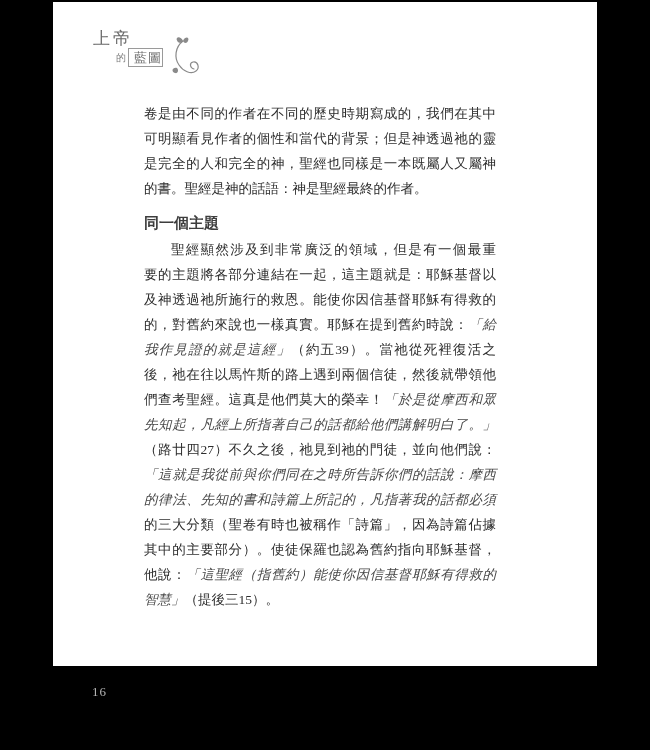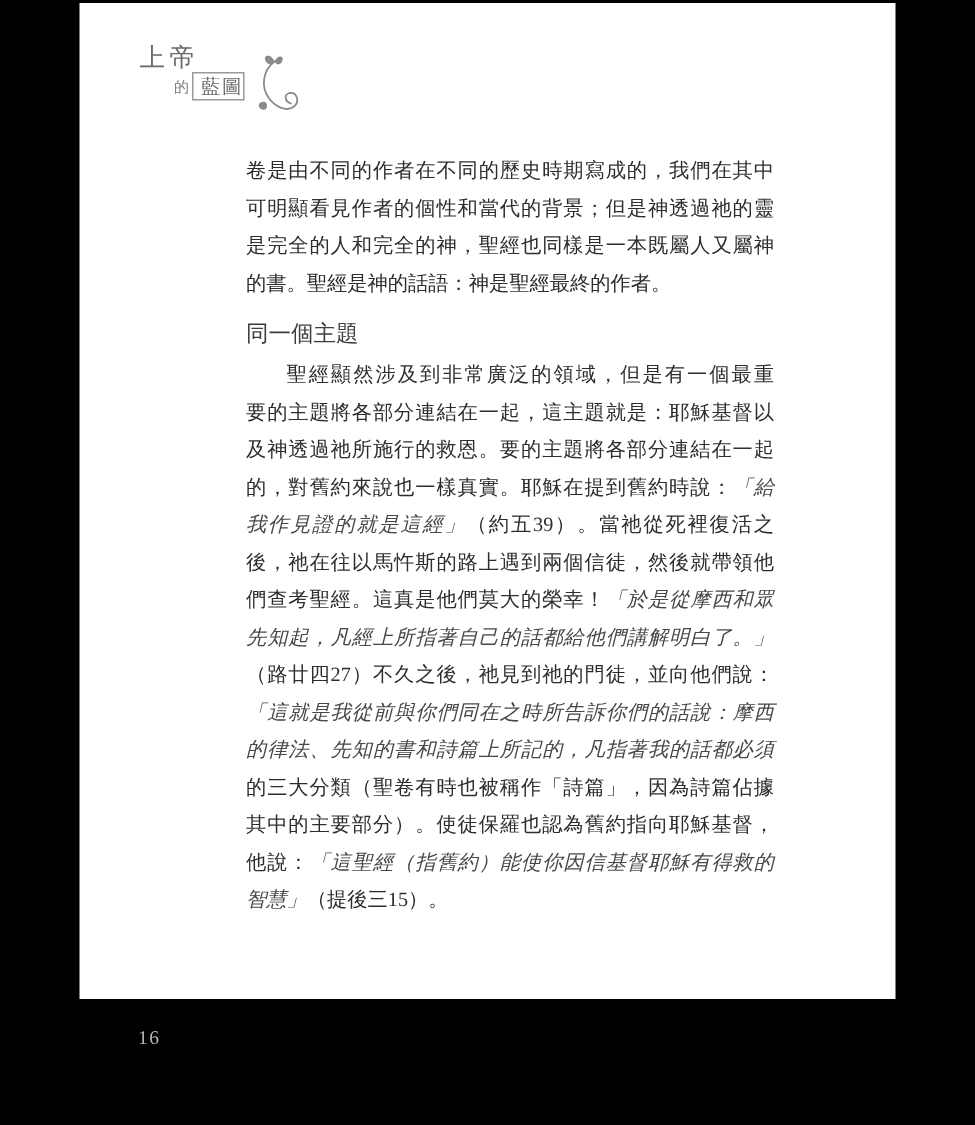--- a/index.html
+++ b/index.html
@@ -28,35 +28,35 @@
   .logo-box {
     position:absolute; left:35px; top:24px;
     width:33px; height:17px;
     border:1px solid #9a9a9a;
     font-size:13px; line-height:17px; text-align:right;
     color:#6a6a6a; letter-spacing:1px;
   }
   .logo-flourish { position:absolute; left:74px; top:10px; }
   
   .textcol {
-    position:absolute; left:111px; top:99px; width:352px;
+    position:absolute; left:91px; top:99px; width:352px;
     color:#2d2d2d; font-size:13.5px;
   }
   .tline {
     height:25px; line-height:25px;
     text-align:justify; text-align-last:justify;
     text-justify:inter-character;
     white-space:nowrap;
   }
   .tline.nojust { text-align-last:left; }
   .tline.indent { padding-left:27px; }
   .kai { font-style:italic; font-weight:300; color:#474747; }
   .heading {
     font-family:"Liberation Sans","DejaVu Sans",sans-serif;
-    font-size:15px; font-weight:400; color:#3d3d3d;
+    font-size:15px; font-weight:700; color:#3d3d3d;
     line-height:20px; margin:12px 0 4px 0;
   }
   .pagenum {
     position:absolute; left:39px; top:682px;
     font-size:13px; color:#b5b5b5; letter-spacing:1px;
   }
 </style>
 </head>
 <body>
 
@@ -80,21 +80,21 @@
     <div>
         <div class="tline"><span>卷是由不同的作者在不同的歷史時期寫成的，我們在其中</span></div>
         <div class="tline"><span>可明顯看見作者的個性和當代的背景；但是神透過祂的靈</span></div>
         <div class="tline"><span>是完全的人和完全的神，聖經也同樣是一本既屬人又屬神</span></div>
         <div class="tline nojust"><span>的書。聖經是神的話語：神是聖經最終的作者。</span></div>
       </div>
     <h2 class="heading">同一個主題</h2>
     <div>
         <div class="tline indent"><span>聖經顯然涉及到非常廣泛的領域，但是有一個最重</span></div>
         <div class="tline"><span>要的主題將各部分連結在一起，這主題就是：耶穌基督以</span></div>
-        <div class="tline"><span>及神透過祂所施行的救恩。要的主題將各部分連結在一起</span></div>
+        <div class="tline"><span>及神透過祂所施行的救恩。能使你因信基督耶穌有得救的</span></div>
         <div class="tline"><span>的，對舊約來說也一樣真實。耶穌在提到舊約時說：</span><span class="kai">「給</span></div>
         <div class="tline"><span class="kai">我作見證的就是這經」</span><span>（約五39）。當祂從死裡復活之</span></div>
         <div class="tline"><span>後，祂在往以馬忤斯的路上遇到兩個信徒，然後就帶領他</span></div>
         <div class="tline"><span>們查考聖經。這真是他們莫大的榮幸！</span><span class="kai">「於是從摩西和眾</span></div>
         <div class="tline"><span class="kai">先知起，凡經上所指著自己的話都給他們講解明白了。」</span></div>
         <div class="tline"><span>（路廿四27）不久之後，祂見到祂的門徒，並向他們說：</span></div>
         <div class="tline"><span class="kai">「這就是我從前與你們同在之時所告訴你們的話說：摩西</span></div>
         <div class="tline"><span class="kai">的律法、先知的書和詩篇上所記的，凡指著我的話都必須</span></div>
         <div class="tline"><span>的三大分類（聖卷有時也被稱作「詩篇」，因為詩篇佔據</span></div>
         <div class="tline"><span>其中的主要部分）。使徒保羅也認為舊約指向耶穌基督，</span></div>

